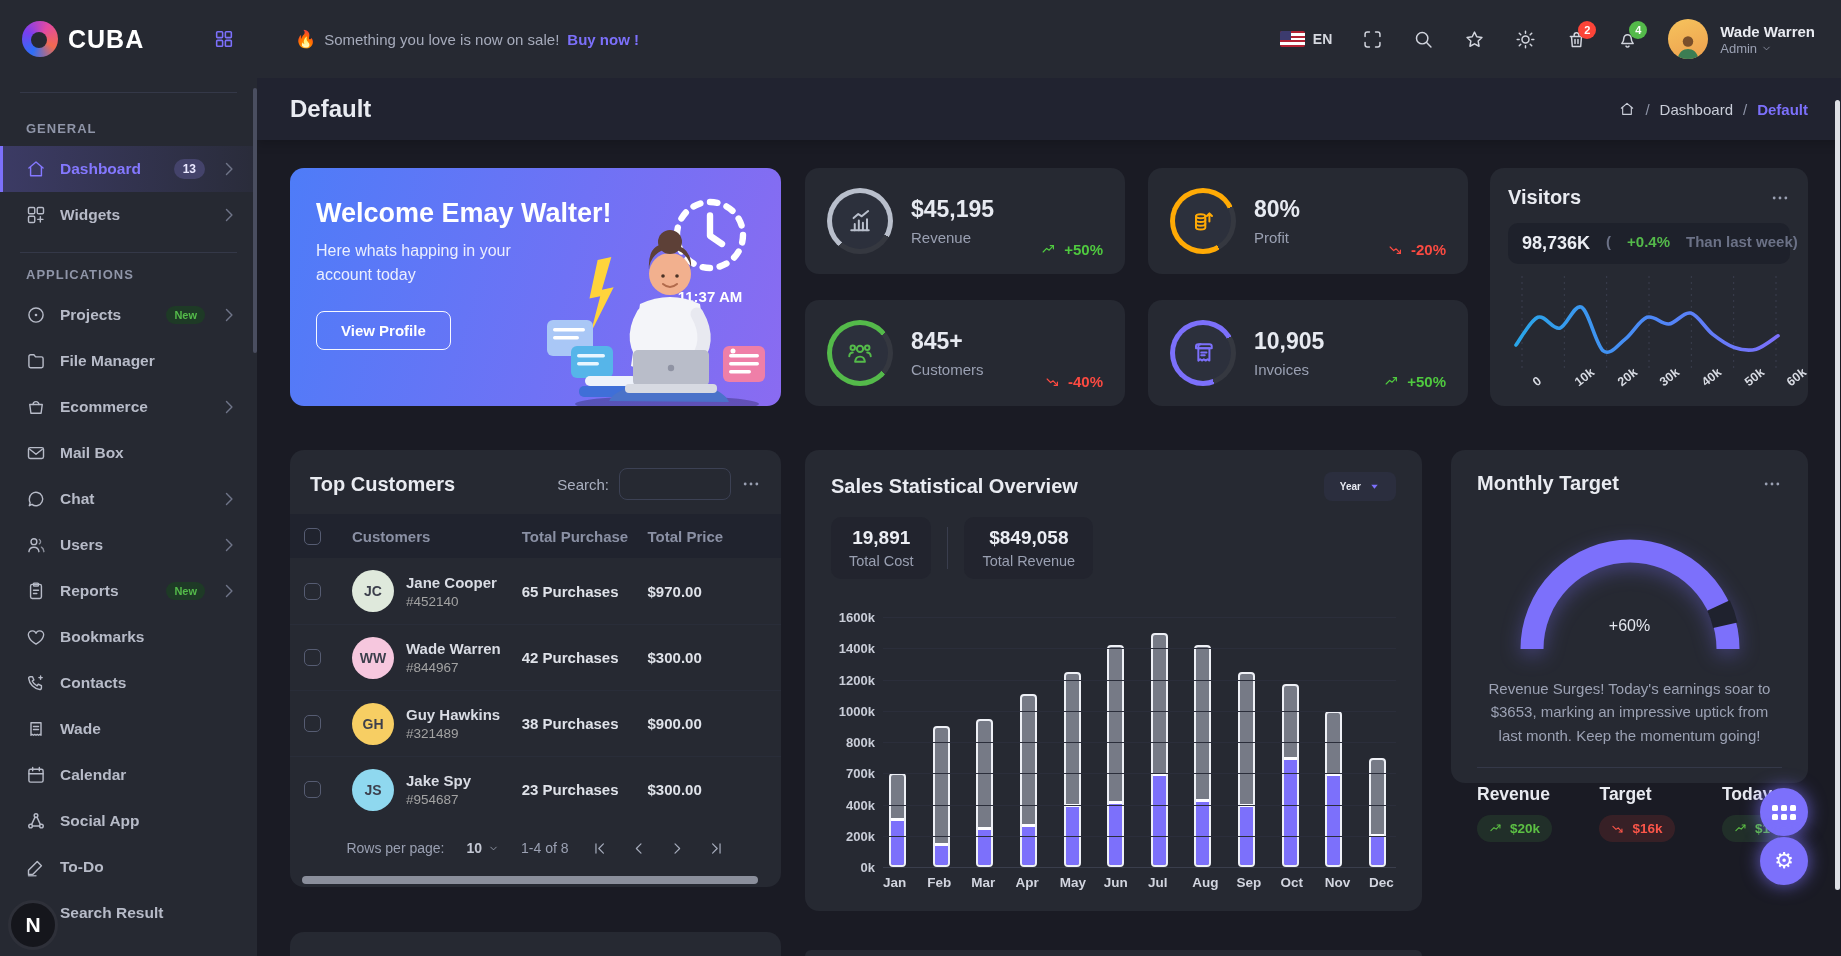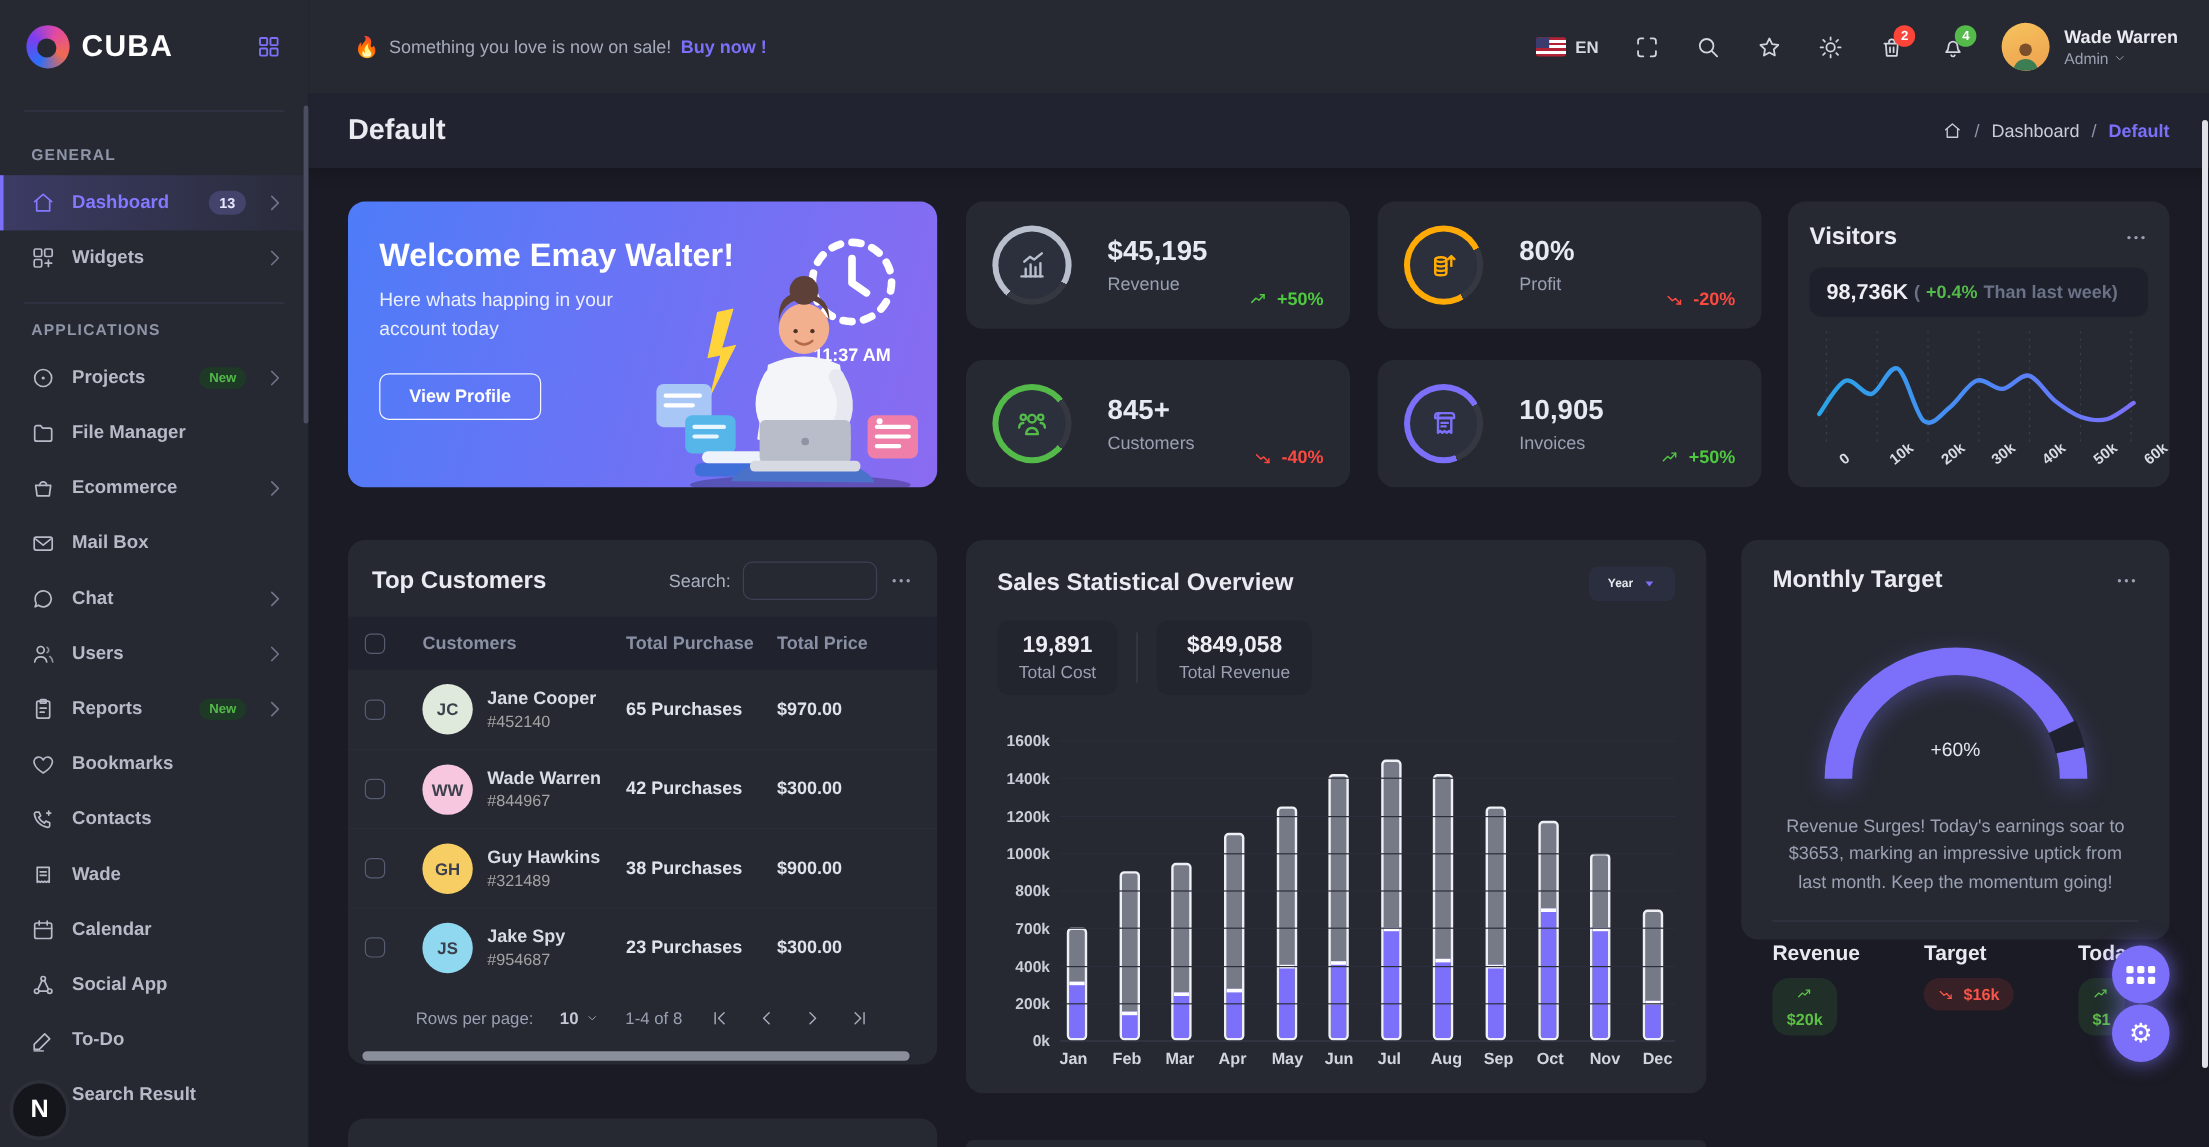--- a/index.html
+++ b/index.html
@@ -63,34 +63,34 @@
   .welcome h1 { font-size:27px; font-weight:bold; color:#fff; margin:30px 0 10px 26px; }
   .welcome .sub { margin-left:26px; width:215px; font-size:16px; line-height:1.5; color:rgba(255,255,255,.88); }
   .wbtn { margin:24px 0 0 26px; display:inline-block; padding:10px 24px; border:1px solid rgba(255,255,255,.95); border-radius:8px; color:#fff; font-size:15px; font-weight:bold; cursor:pointer; background:transparent; }
   .clockbox { position:absolute; right:26px; top:22px; width:90px; text-align:center; }
   .clockbox .i { width:56px; height:56px; color:#fff; margin:0 auto; }
   .clock-time { margin-top:8px; font-size:15px; font-weight:bold; color:#fff; }
   .illus { position:absolute; right:-4px; bottom:-6px; pointer-events:none; }
 
   
   .stat-grid { position:absolute; left:805px; top:168px; width:663px; height:238px; display:grid; grid-template-columns:320px 320px; grid-template-rows:106px 106px; gap:26px 23px; }
-  .stat-card { background:#262932; border-radius:14px; display:flex; align-items:center; padding:0 22px; gap:30px; position:relative; overflow:hidden; }
+  .stat-card { background:#262932; border-radius:14px; display:flex; align-items:center; padding:0 22px; gap:18px; position:relative; overflow:hidden; }
   .ring { width:66px; height:66px; border-radius:50%; position:relative; flex:none; }
   .ring::before { content:""; position:absolute; inset:5px; border-radius:50%; background:#2c303c; }
   .ring .i { position:absolute; inset:0; margin:auto; width:28px; height:28px; }
   .stat-val { font-size:23px; font-weight:bold; color:#e7eaf1; }
   .stat-lbl { font-size:15px; color:#9aa0b2; margin-top:6px; }
   .trend { position:absolute; right:22px; bottom:16px; display:flex; align-items:center; gap:6px; font-size:15px; font-weight:bold; }
   .trend .i { width:17px; height:17px; }
   .trend.up { color:#4fc93f; } .trend.down { color:#fb4a41; }
 
   
   .visitors { left:1490px; top:168px; width:318px; height:238px; padding:18px 18px 0; }
   .vis-head { display:flex; align-items:center; justify-content:space-between; }
-  .vis-badge { margin-top:14px; background:#1e212b; border-radius:10px; padding:10px 14px; font-size:15px; display:flex; align-items:center; gap:5px; white-space:nowrap; }
+  .vis-badge { margin-top:14px; background:#1e212b; border-radius:10px; padding:10px 14px; font-size:15px; display:flex; gap:16px; white-space:nowrap; }
   .vis-val { font-size:18px; font-weight:bold; color:#eceef4; }
   .vis-delta { color:#54ba4a; font-weight:bold; }
   .vis-paren { color:#6b7186; font-weight:bold; }
   .vis-chart { margin-top:8px; }
   .vis-labels { position:relative; height:30px; }
   .vis-labels span { position:absolute; top:2px; font-size:12.5px; font-weight:bold; color:#d8dbe3; transform:rotate(-38deg); transform-origin:left top; }
 
   
   .customers { left:290px; top:450px; width:491px; height:437px; overflow:hidden; }
   .cust-head { display:flex; align-items:center; padding:18px 20px 14px; gap:10px; }
@@ -140,21 +140,21 @@
   .gauge-box { position:relative; width:256px; height:132px; margin:26px auto 0; }
   .gauge-box svg { filter:drop-shadow(0 6px 10px rgba(124,112,251,.35)); }
   .gauge-val { position:absolute; left:0; right:0; top:62px; text-align:center; font-size:25px; font-weight:bold; color:#fff; }
   .gauge-delta { position:absolute; left:0; right:0; top:96px; text-align:center; font-size:16px; color:#e3e6ee; }
   .target-desc { margin-top:24px; font-size:15px; line-height:1.55; color:#9ba1b3; text-align:center; }
   .target-div { margin-top:20px; border-top:1px solid #343848; }
   .target-stats { margin-top:16px; display:flex; justify-content:space-between; }
   .tstat .tl { font-size:17.5px; font-weight:bold; color:#e8eaf0; }
   .tpill { margin-top:10px; display:inline-flex; align-items:center; gap:6px; padding:6px 12px; border-radius:14px; font-size:13.5px; font-weight:bold; }
   .tpill .i { width:15px; height:15px; }
-  .tpill.up { background:rgba(84,186,74,.13); color:#5cc044;flex-direction:column; }
+  .tpill.up { background:rgba(84,186,74,.13); color:#5cc044; }
   .tpill.down { background:rgba(252,68,56,.13); color:#fa5549; }
 
   
   .partial1 { left:290px; top:932px; width:491px; height:24px; border-radius:14px 14px 0 0; }
   .partial2 { left:805px; top:950px; width:617px; height:6px; border-radius:14px 14px 0 0; }
   .fab { position:absolute; width:48px; height:48px; border-radius:50%; background:#7c70fb; box-shadow:0 0 18px rgba(124,112,251,.75); display:flex; align-items:center; justify-content:center; z-index:40; cursor:pointer; }
   .fab-grid { left:1760px; top:788px; }
   .fab-gear { left:1760px; top:837px; }
   .fab .sq { display:grid; grid-template-columns:repeat(3,6px); gap:3px; }
   .fab .sq b { width:6px; height:6px; background:#fff; border-radius:1.5px; }

